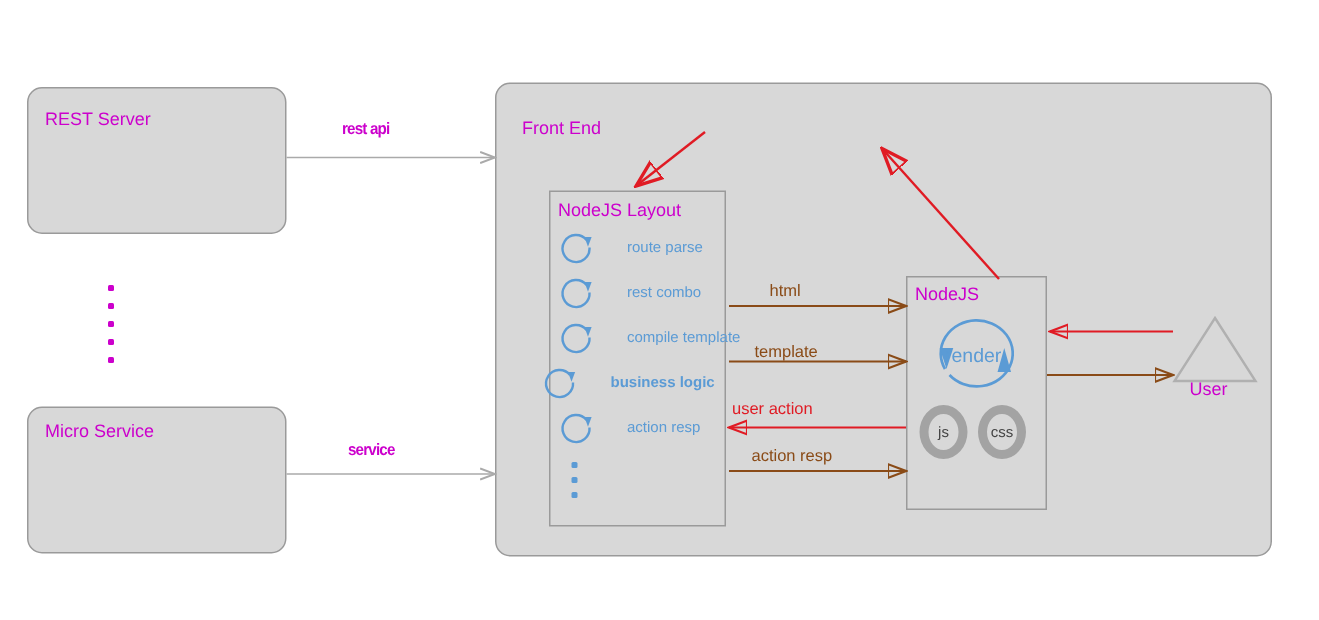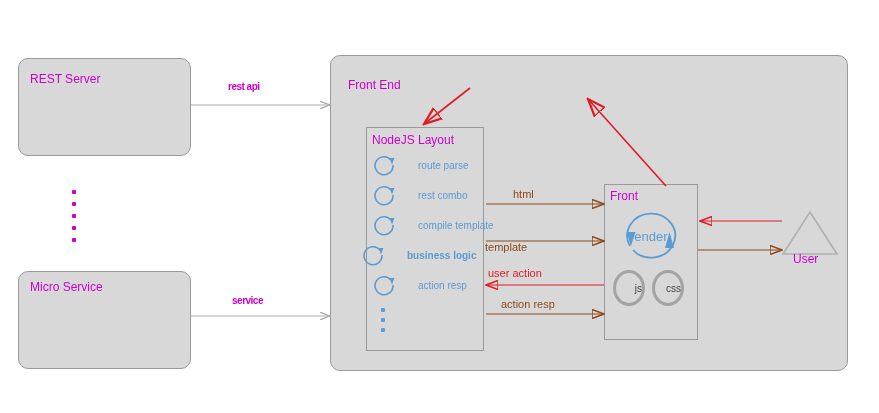--- a/index.html
+++ b/index.html
@@ -71,25 +71,25 @@
     border-radius: 1px;
   }
   .dot-blue {
     position: absolute;
     width: 4px; height: 4px;
     background: #5b9bd5;
     border-radius: 1px;
   }
   .small-ellipse {
     position: absolute;
-    border: 3px solid #a3a3a3;
+    border: 6px solid #a3a3a3;
     border-radius: 50%;
     display: flex;
     align-items: center;
-    justify-content: flex-end;
+    justify-content: center;
     color: #444444;
     font-size: 10px;
     background: transparent;
     box-sizing: border-box;
   }
   .ellipse-node {
     position: absolute;
     border: 1px solid #9a9a9a;
     border-radius: 50%;
     display: flex;
@@ -176,21 +176,21 @@
     </svg>
     <span class="proc-label">action resp</span>
   </div>
 
   <div class="dot-blue" style="left:381px; top:308px;"></div>
   <div class="dot-blue" style="left:381px; top:318px;"></div>
   <div class="dot-blue" style="left:381px; top:328px;"></div>
 
 
   <div class="node-box" style="left:604px; top:184px; width:94px; height:156px;"></div>
-  <div class="box-title" style="left:610px; top:189px;">Front</div>
+  <div class="box-title" style="left:610px; top:189px;">NodeJS</div>
 
   <svg width="68" height="64" viewBox="0 0 68 64" style="position:absolute; left:617px; top:206px;">
     <path d="M13 40 A 24 22 0 1 1 16 44" fill="none" stroke="#5b9bd5" stroke-width="1.8"></path>
     <polygon points="9.5,26 18.5,26 14,40" fill="#5b9bd5"></polygon>
     <polygon points="48,42 57,42 52.5,26" fill="#5b9bd5"></polygon>
   </svg>
   <div class="render-label" style="left:630px; top:229px;">render</div>
 
   <div class="small-ellipse" style="left:613px; top:270px; width:32px; height:36px;">
     <span>js</span>
@@ -237,17 +237,17 @@
     <line x1="486" y1="314" x2="604" y2="314" stroke="#8a4b17" stroke-width="1.2" marker-end="url(#ah-brown)"></line>
 
     <line x1="782" y1="221" x2="700" y2="221" stroke="#e01b24" stroke-width="1.2" marker-end="url(#ah-red)"></line>
 
     <line x1="698" y1="250" x2="782" y2="250" stroke="#8a4b17" stroke-width="1.2" marker-end="url(#ah-brown)"></line>
   </svg>
 
   <div class="edge-label lbl-magenta-bold" style="left:228px; top:80px;">rest api</div>
   <div class="edge-label lbl-magenta-bold" style="left:232px; top:294px;">service</div>
   <div class="edge-label lbl-brown" style="left:513px; top:188px;">html</div>
-  <div class="edge-label lbl-brown" style="left:485px; top:229px;margin-top:12px;">template</div>
+  <div class="edge-label lbl-brown" style="left:503px; top:229px;">template</div>
   <div class="edge-label lbl-red" style="left:488px; top:267px;">user action</div>
   <div class="edge-label lbl-brown" style="left:501px; top:298px;">action resp</div>
 
 </div>
 
 </body></html>

